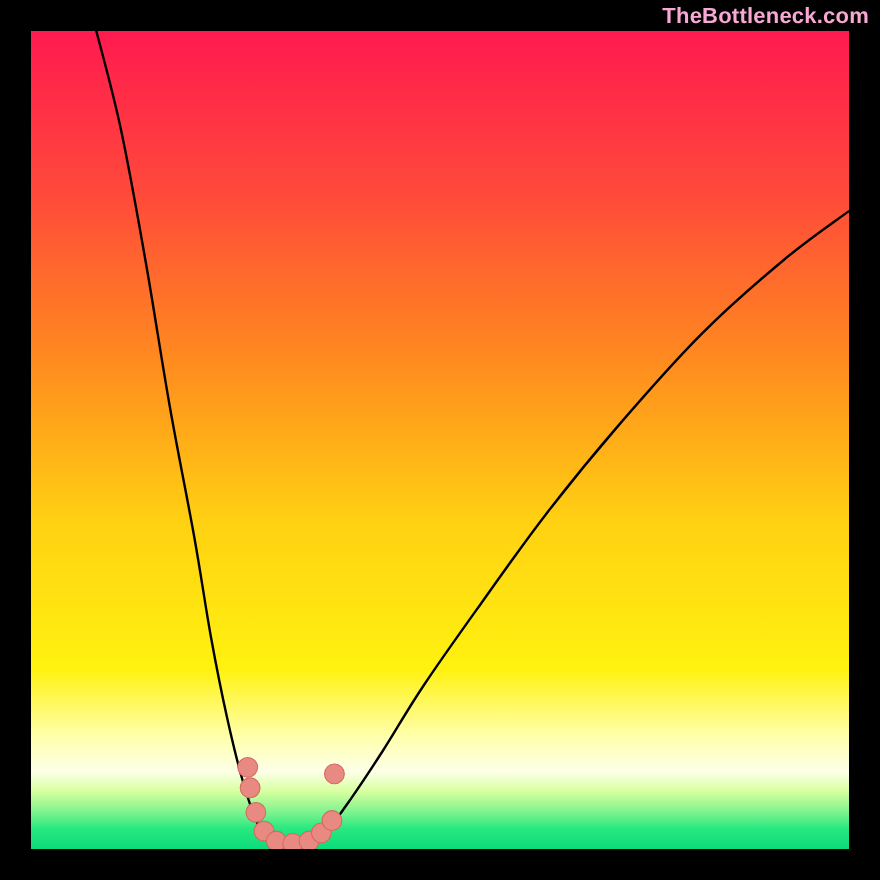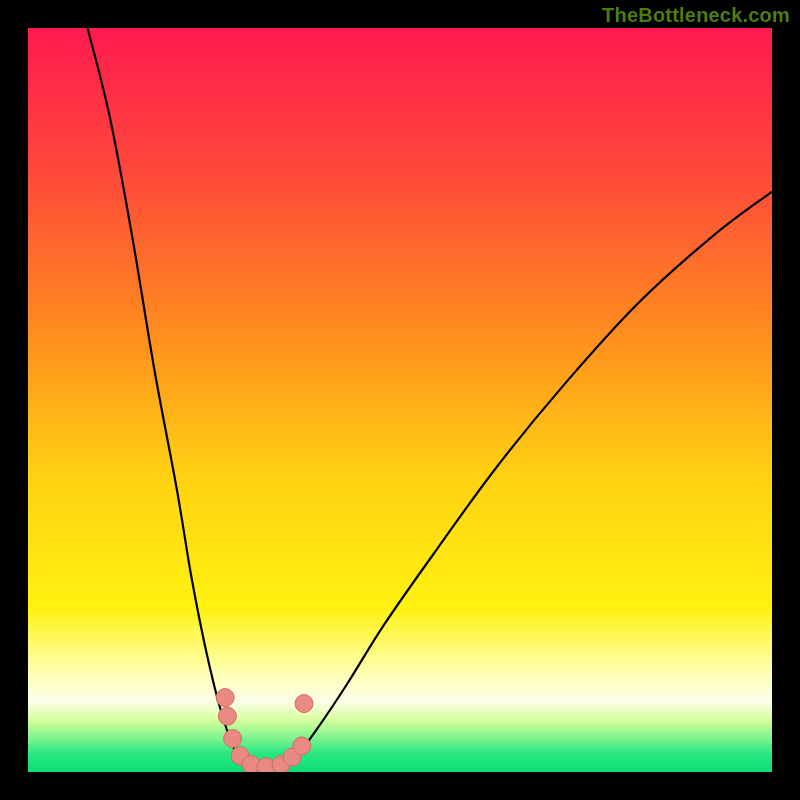--- a/index.html
+++ b/index.html
@@ -14,21 +14,21 @@
   .stage {
     position: relative;
     width: 800px;
     height: 800px;
     background: #000;
   }
   .watermark {
     position: absolute;
     top: 4px;
     right: 10px;
-    color: #4d7c0f;
+    color: #f9a8d4;
     font-size: 20px;
     font-weight: 600;
     letter-spacing: 0.2px;
     z-index: 200;
     user-select: none;
   }
   
   .frame-top, .frame-bottom, .frame-left, .frame-right {
     position: absolute;
     background: #000;

